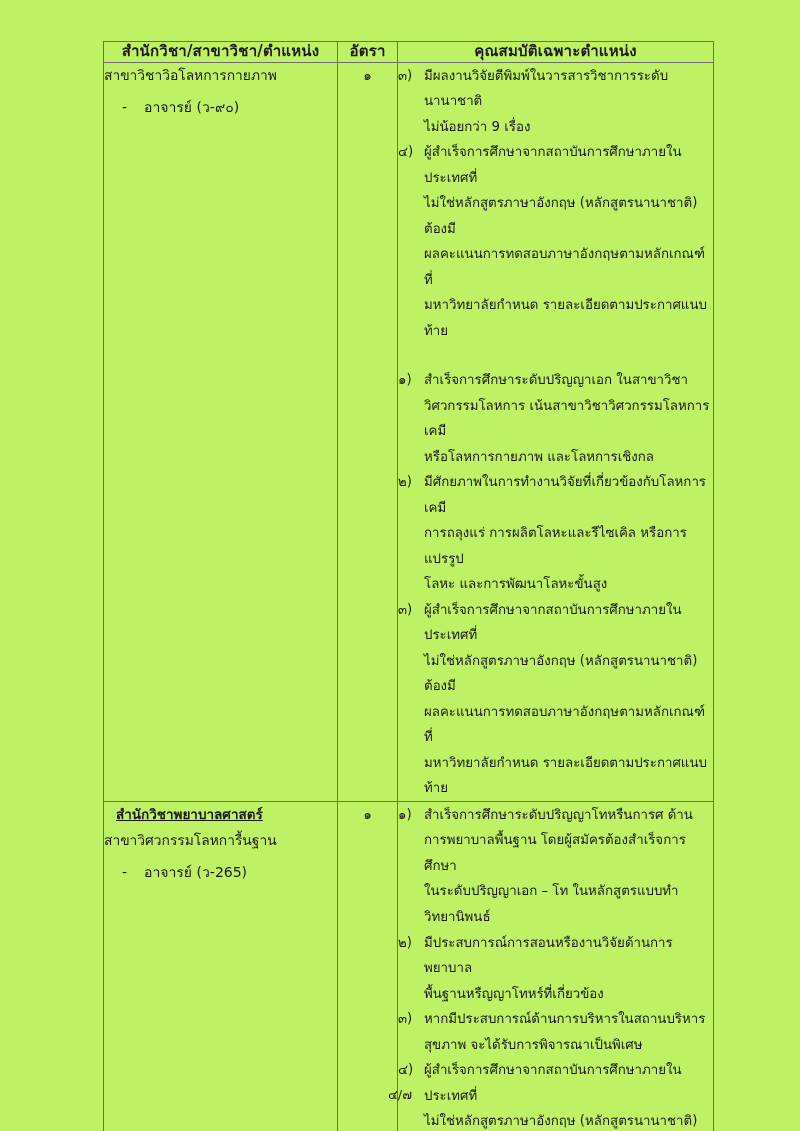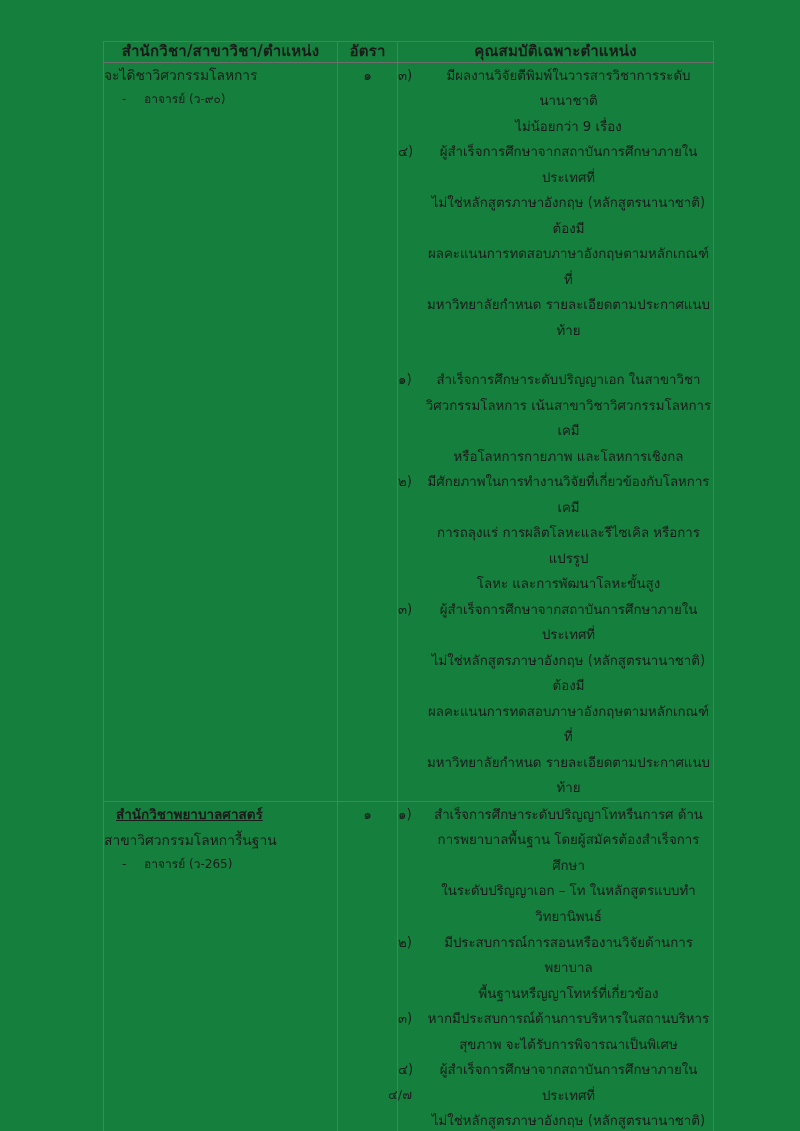--- a/index.html
+++ b/index.html
@@ -14,21 +14,21 @@
     color: #1a1a1a;
     position: relative;
     overflow: hidden;
   }
 
   .page {
     position: absolute;
     left: 0; top: 0;
     width: 800px;
     height: 1131px;
-    background: #15803d;
+    background: #bef264;
   }
 
   .doc-table {
     position: absolute;
     left: 103px;
     top: 41px;
     width: 610px;
     border-collapse: collapse;
     table-layout: fixed;
   }
@@ -78,22 +78,23 @@
     font-size: 13.5px;
   }
   .branch {
     display: block;
     font-size: 13.8px;
     margin: 0;
   }
   .position {
     display: block;
     padding-left: 18px;
-    font-size: 12px;
+    font-size: 14px;
     white-space: nowrap;
+    margin-top: 7px;
   }
   .position .dash { display: inline-block; width: 22px; }
 
   
   .pad-top-lg { padding-top: 196px; }
   .pad-top-sm { padding-top: 6px; }
   .rate-metal { padding-top: 240px; }
   .rate-basic { padding-top: 11px; }
 
   ol.qlist {
@@ -118,21 +119,21 @@
   .page-number {
     position: absolute;
     left: 0;
     top: 1084px;
     width: 800px;
     text-align: center;
     font-size: 13px;
     color: #222;
   }
 
-  .nowrapline { display: block; text-align: center; }
+  .nowrapline { display: block; }
 </style>
 </head>
 <body>
 
 <div class="page">
 
   <table class="doc-table">
     <colgroup>
       <col class="col-unit">
       <col class="col-rate">
@@ -144,21 +145,21 @@
         <th class="hdr">สำนักวิชา/สาขาวิชา/ตำแหน่ง</th>
         <th class="hdr">อัตรา</th>
         <th class="hdr">คุณสมบัติเฉพาะตำแหน่ง</th>
       </tr>
     </thead>
 
     <tbody>
 
       <tr>
         <td class="cell-unit pad-top-lg">
-          <span class="branch">จะไดิชาวิศวกรรมโลหการ</span>
+          <span class="branch">สาขาวิชาวิอโลหการกายภาพ</span>
           <span class="position"><span class="dash">-</span><span>อาจารย์ (ว-๙๐)</span></span>
         </td>
         <td class="cell-rate rate-metal">๑</td>
         <td class="cell-qual">
           <ol class="qlist">
             <li>
               <span class="num">๓)</span>
               <span class="nowrapline">มีผลงานวิจัยตีพิมพ์ในวารสารวิชาการระดับนานาชาติ</span>
               <span class="nowrapline">ไม่น้อยกว่า 9 เรื่อง</span>
             </li>

